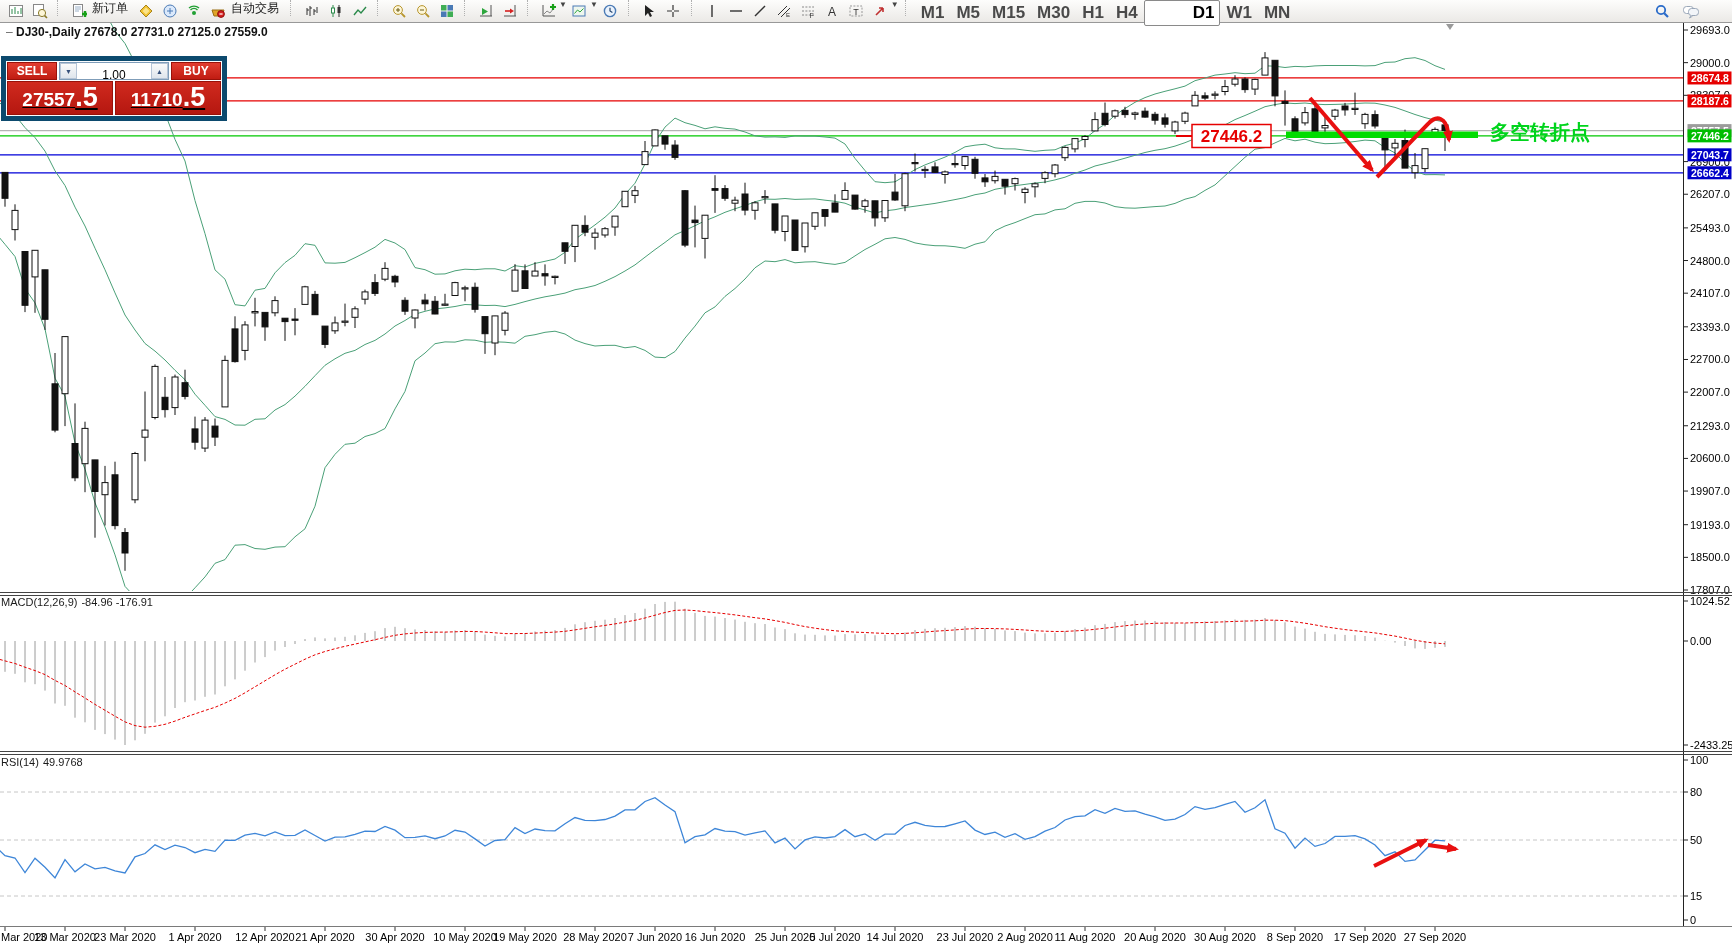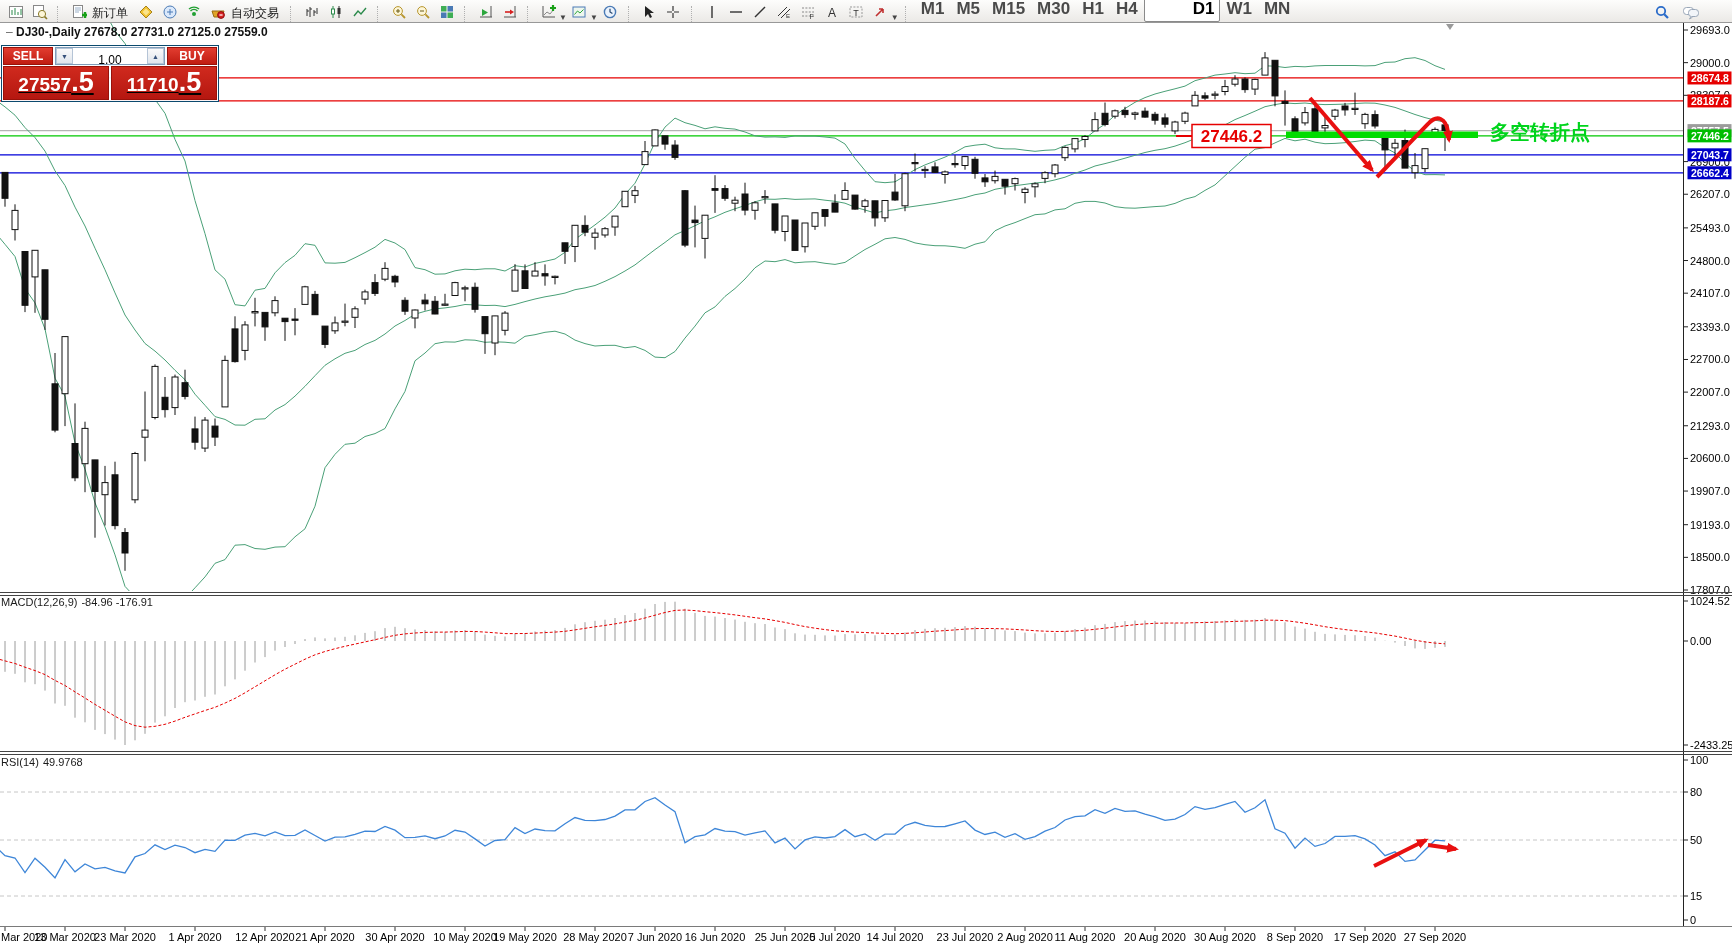--- a/index.html
+++ b/index.html
@@ -1,30 +1,30 @@
 <!DOCTYPE html>
 <html><head>
 <meta charset="utf-8">
 <style>
   html,body{margin:0;padding:0;width:1732px;height:946px;overflow:hidden;background:#fff;
     font-family:"Liberation Sans","DejaVu Sans",sans-serif;}
   #toolbar{position:absolute;top:0;left:0;width:1724px;height:22px;padding:0 4px;z-index:6;
     background:linear-gradient(#fdfdfc,#ebe9e6);border-bottom:1px solid #989898;
-    display:flex;align-items:flex-end;gap:1px;}
+    display:flex;align-items:flex-start;gap:1px;}
   .sep{width:4px;height:16px;border-left:1px dotted #b0b0b0;margin:0 4px 0 5px;}
   .tbtn{width:21px;height:19px;display:flex;align-items:center;justify-content:center;border:1px solid transparent;border-radius:2px;}
   .tlabel{font-size:12px;color:#1a1a1a;margin:0 5px 0 1px;white-space:nowrap;}
   .caret{font-size:8px;color:#444;margin-left:-2px;}
   .tf{font-size:17px;font-weight:bold;color:#4a4a4a;padding:2px 5px;border:1px solid transparent;border-radius:2px;}
   .tf.active{background:#fff;border:1px solid #8a8a8a;color:#000;padding-left:48px;}
   #tb-right{margin-left:auto;display:flex;align-items:center;gap:6px;padding-right:26px;}
   #symbol-header{position:absolute;top:25px;left:6px;z-index:5;font-size:12px;font-weight:bold;color:#111;white-space:nowrap;}
   #symbol-header .mk{color:#666;font-weight:normal;}
-  #trade-panel{position:absolute;top:45px;left:1px;width:214px;z-index:5;
-    background:rgba(252,253,255,.95);border:1px solid #0c4a6e;padding:1px;}
+  #trade-panel{position:absolute;top:56px;left:1px;width:214px;z-index:5;
+    background:rgba(252,253,255,.95);border:5px solid #0c4a6e;padding:1px;}
   #tp-row1{display:flex;height:18px;gap:2px;}
   .tp-btn{flex:0 0 48px;display:flex;align-items:center;justify-content:center;color:#fff;
     font-size:12px;font-weight:bold;background:linear-gradient(#e23d30,#c01c12);border:1px solid #991109;}
   #tp-vol{flex:1;display:flex;background:#fff;border:1px solid #7f9db9;}
   #tp-vol .spin{width:15px;display:flex;align-items:center;justify-content:center;font-size:7px;color:#35507a;background:linear-gradient(#fafafa,#dfe5ec);border:1px solid #b5c4d6;}
   #tp-vol .val{flex:1;display:flex;align-items:center;justify-content:center;font-size:12px;color:#000;margin-top:8px;}
   #tp-row2{display:flex;height:34px;gap:2px;margin-top:1px;text-decoration:underline;}
   .tp-price{flex:1;display:flex;align-items:baseline;justify-content:center;color:#fff;
     background:linear-gradient(#d02a1e,#b51710);border:1px solid #991109;}
   .tp-price .int{font-size:19px;font-weight:bold;line-height:30px;}

